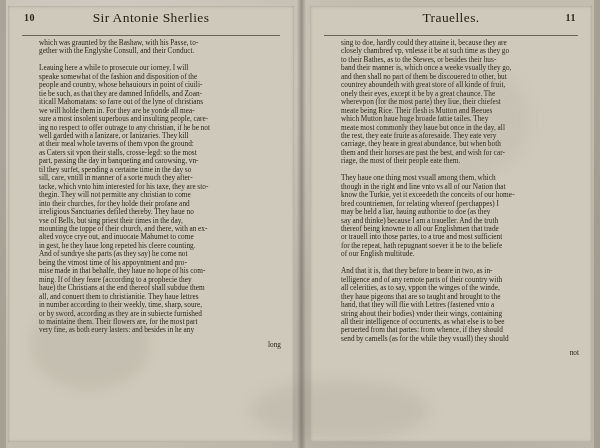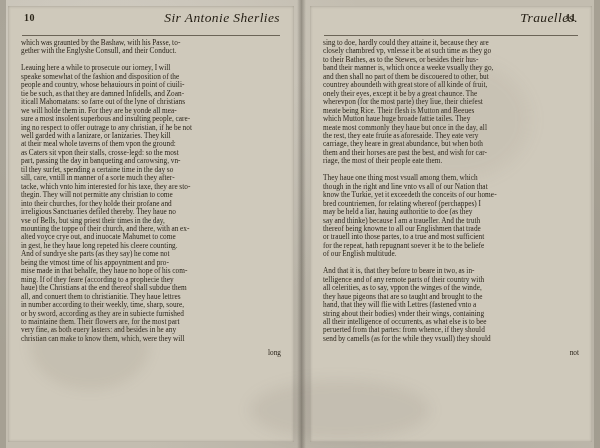--- a/index.html
+++ b/index.html
@@ -62,35 +62,34 @@
     height: 24px;
     margin: 4px 14px 0 14px;
   }
   .leaf.verso .head .folio { position: absolute; left: 2px; top: 2px; }
   .leaf.recto .head .folio { position: absolute; right: 2px; top: 2px; }
   .running-title {
     position: absolute;
     left: 0;
     right: 0;
     top: 0;
-    text-align: right;
-    font-family: "Liberation Serif", serif;
-    font-style: italic;
+    text-align: center;
+    font-family: "Liberation Serif", serif;
     font-size: 13.5px;
     color: #231d13;
     letter-spacing: 0.4px;
   }
   .rule {
     height: 1px;
     margin: 1px 14px 3px 14px;
     background: #4a4235;
     opacity: 0.75;
   }
   .column {
-    margin: 0 13px;
+    margin: 0 31px;
     text-align: justify;
     font-family: "Liberation Serif", serif;
     font-size: 7.3px;
     line-height: 8.45px;
     color: #241e14;
     word-spacing: -0.3px;
     letter-spacing: 0.05px;
     -webkit-font-smoothing: none;
   }
   .column .ln {
@@ -157,21 +156,20 @@
         <span class="ln">And of sundrye she parts (as they say) he come not</span>
         <span class="ln">being the vtmost time of his appoyntment and pro-</span>
         <span class="ln">mise made in that behalfe, they haue no hope of his com-</span>
         <span class="ln">ming. If of they feare (according to a prophecie they</span>
         <span class="ln">haue) the Christians at the end thereof shall subdue them</span>
         <span class="ln">all, and conuert them to christianitie. They haue lettres</span>
         <span class="ln">in number according to their weekly, time, sharp, soure,</span>
         <span class="ln">or by sword, according as they are in subiecte furnished</span>
         <span class="ln">to maintaine them. Their flowers are, for the most part</span>
         <span class="ln">very fine, as both euery lasters: and besides in he any</span>
-        <span class="ln">christian can make to know them, which, were they will</span>
       </div>
     <div class="catch">long</div>
   </div>
 
   <div class="gutter"></div>
 
   <div class="leaf recto">
     <div class="head">
       <span class="folio">11</span>
       <span class="running-title">Trauelles.</span>

